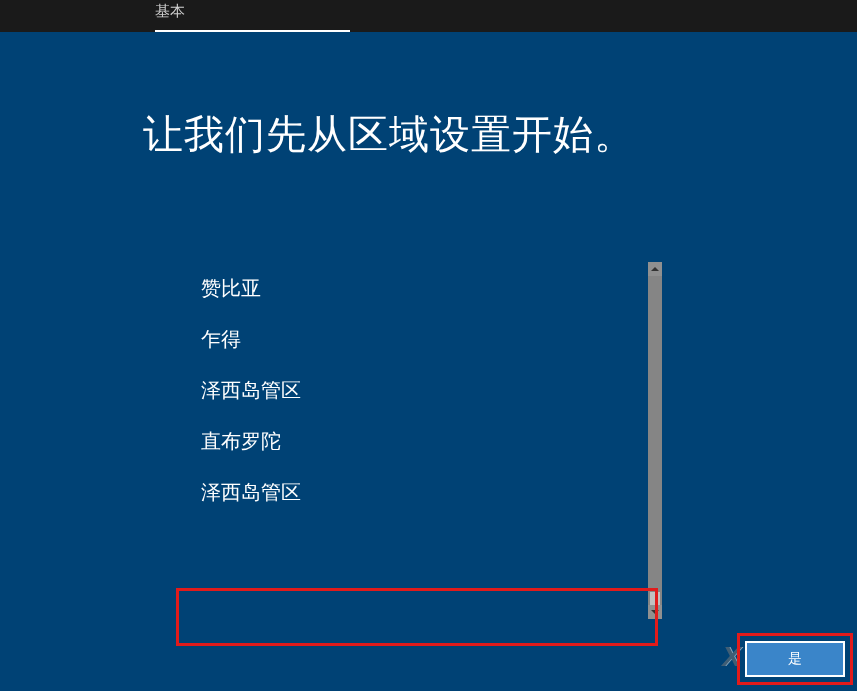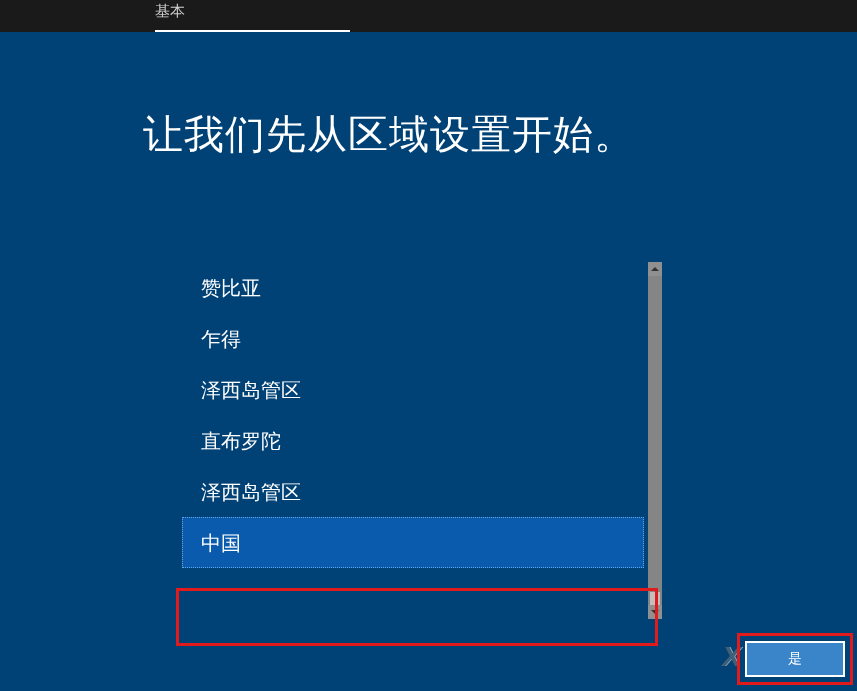--- a/index.html
+++ b/index.html
@@ -182,23 +182,20 @@
     </div>
     <div class="list-item">
       <span>泽西岛管区</span>
     </div>
     <div class="list-item">
       <span>直布罗陀</span>
     </div>
     <div class="list-item">
       <span>泽西岛管区</span>
     </div>
-    <div class="list-item selected">
-      <span>中国</span>
-    </div>
   </div>
 
   <div class="scrollbar">
     <div class="scroll-arrow up">
       <span class="arrow-glyph arrow-up"></span>
     </div>
     <div class="scroll-thumb"></div>
     <div class="scroll-arrow down">
       <span class="arrow-glyph arrow-down"></span>
     </div>

